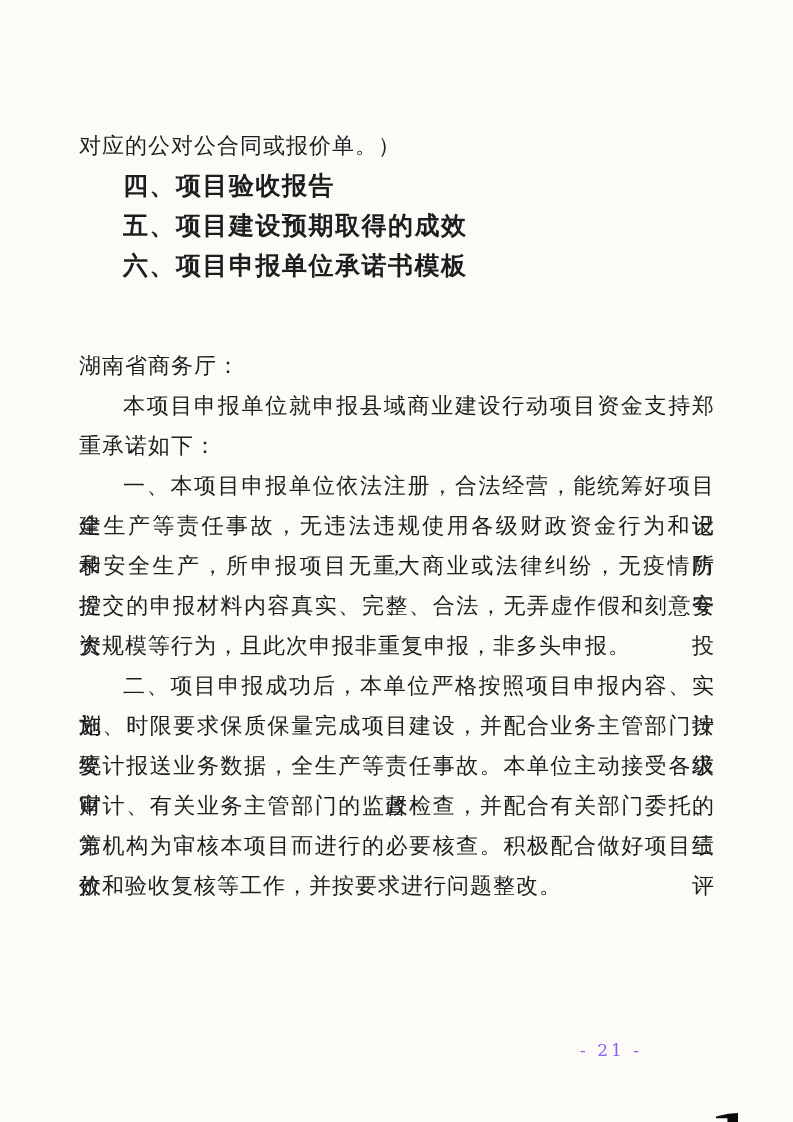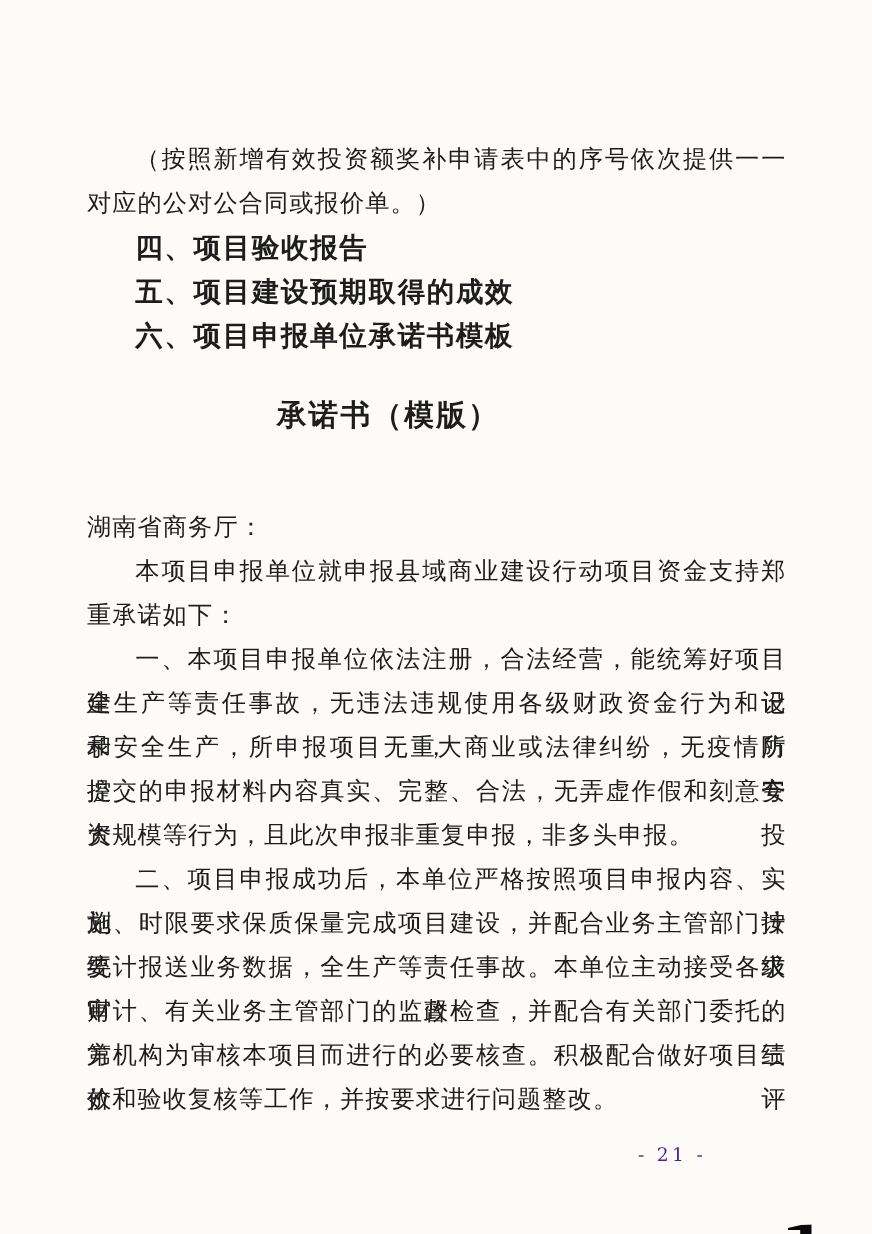--- a/index.html
+++ b/index.html
@@ -66,50 +66,48 @@
   .salutation {
     margin-top: 60px;
   }
   .page-number {
     position: absolute;
     left: 580px;
     top: 1040px;
     font-size: 17px;
     letter-spacing: 3px;
     font-family: "DejaVu Serif", serif;
-    color: #4c1d95;
+    color: #8b5cf6;
   }
   .corner-mark {
     position: absolute;
     left: 716px;
     top: 1113px;
     width: 22px;
     height: 9px;
     background: #0a0a0a;
     clip-path: polygon(0 38%, 55% 8%, 100% 0, 100% 100%, 52% 100%, 52% 58%, 0 58%);
   }
 </style>
 </head>
 <body>
 
 <div class="page">
   <div class="content">
 
     <div class="note-block">
-      <div class="line indent">（按照新增有效投资额奖补申请表中的序号依次提供一一</div>
       <div class="line end">对应的公对公合同或报价单。）</div>
     </div>
 
     <div>
       <div class="line item">四、项目验收报告</div>
       <div class="line item">五、项目建设预期取得的成效</div>
       <div class="line item">六、项目申报单位承诺书模板</div>
     </div>
 
-    <h1 class="title">承诺书（模版）</h1>
 
     <div class="line end salutation">湖南省商务厅：</div>
 
     <div>
       <div class="line indent">本项目申报单位就申报县域商业建设行动项目资金支持郑</div>
       <div class="line end">重承诺如下：</div>
     </div>
 
     <div>
       <div class="line indent">一、本项目申报单位依法注册，合法经营，能统筹好项目建设</div>

